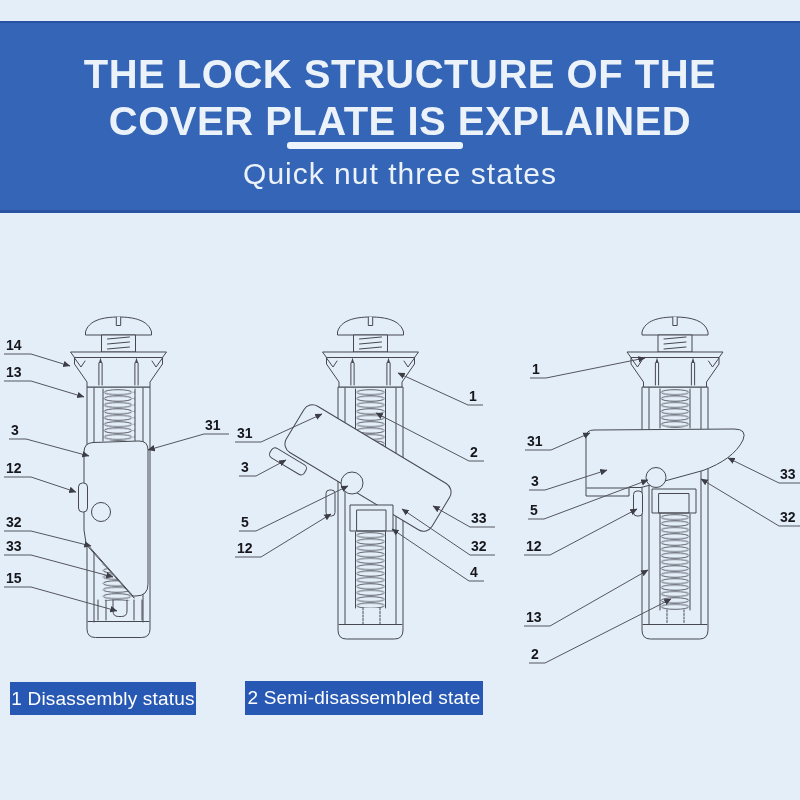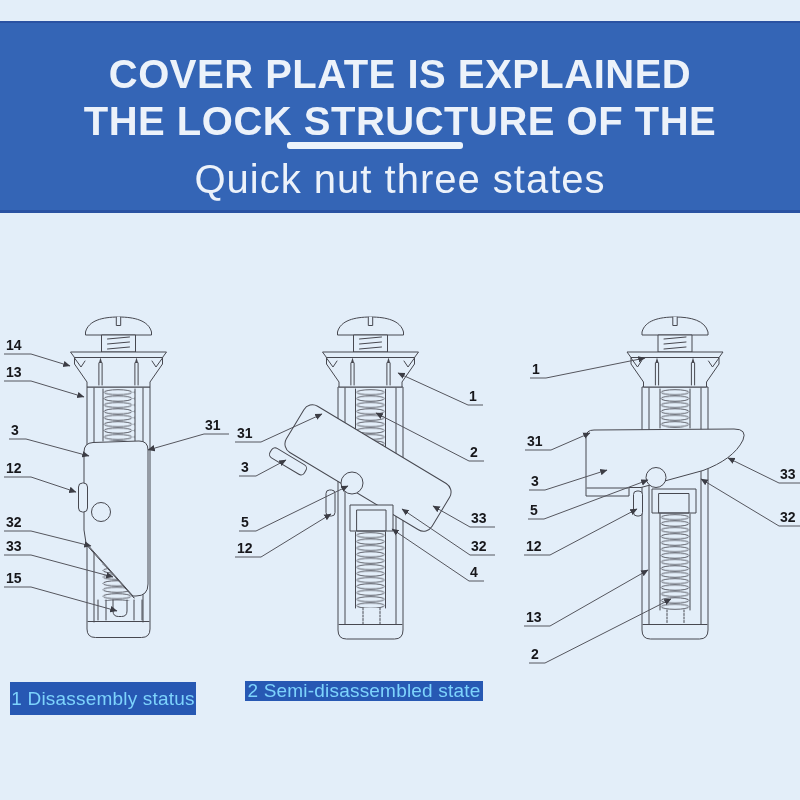--- a/index.html
+++ b/index.html
@@ -5,43 +5,43 @@
   html,body{margin:0;padding:0;}
   .stage{position:relative;width:800px;height:800px;background:#e3eef9;overflow:hidden;
          font-family:"Liberation Sans",sans-serif;}
   
   .band{position:absolute;left:0;top:21px;width:800px;height:192px;background:#3465b6;
         border-top:2px solid #2a52a2;border-bottom:3px solid #2a52a2;box-sizing:border-box;}
   .title{position:absolute;left:0;top:28px;width:100%;text-align:center;color:#ecf2fa;
          font-size:40px;font-weight:bold;line-height:47px;letter-spacing:.5px;}
   .divider{position:absolute;left:287px;top:119px;width:176px;height:7px;background:#edf4fb;border-radius:3px;}
   .subtitle{position:absolute;left:0;top:134px;width:100%;text-align:center;color:#ecf2fa;
-            font-size:40px;font-weight:400;letter-spacing:1px;}
+            font-size:30px;font-weight:400;letter-spacing:1px;}
   
   svg.canvas{position:absolute;left:0;top:300px;width:800px;height:400px;}
   .ln{fill:none;stroke:#474850;stroke-width:1;stroke-linejoin:round;stroke-linecap:round;}
   .fill{fill:#e3eef9;stroke:#474850;stroke-width:1;stroke-linejoin:round;}
   .lead{fill:none;stroke:#55565e;stroke-width:1;}
   text.part{font-family:"Liberation Sans",sans-serif;font-size:14px;font-weight:600;fill:#17171b;}
   
-  .caption{position:absolute;background:#2758b3;color:#7dd3fc;display:flex;align-items:center;
+  .caption{position:absolute;background:#2758b3;color:#ffffff;display:flex;align-items:center;
            justify-content:center;font-size:19px;font-weight:500;letter-spacing:.2px;}
   .cap1{left:10px;top:682px;width:186px;height:33px;}
-  .cap2{left:245px;top:681px;width:238px;height:20px;justify-content:center;}
+  .cap2{left:245px;top:681px;width:238px;height:34px;justify-content:center;}
   .cap3{left:531px;top:681px;width:237px;height:34px;}
 </style>
 </head>
 <body>
 
 <div class="stage">
 
   <div class="band">
     <div class="title">
+      <div>THE LOCK STRUCTURE OF THE</div>
       <div>COVER PLATE IS EXPLAINED</div>
-      <div>THE LOCK STRUCTURE OF THE</div>
     </div>
     <div class="divider"></div>
     <div class="subtitle">Quick nut three states</div>
   </div>
 
   <svg class="canvas" viewBox="0 300 800 400">
     <defs>
       <marker id="arw" markerWidth="8" markerHeight="8" viewBox="0 0 10 10" refX="8.5" refY="5" orient="auto-start-reverse">
           <path d="M0,1 L9,5 L0,9 Z" fill="#3c3d45"></path>
         </marker>

